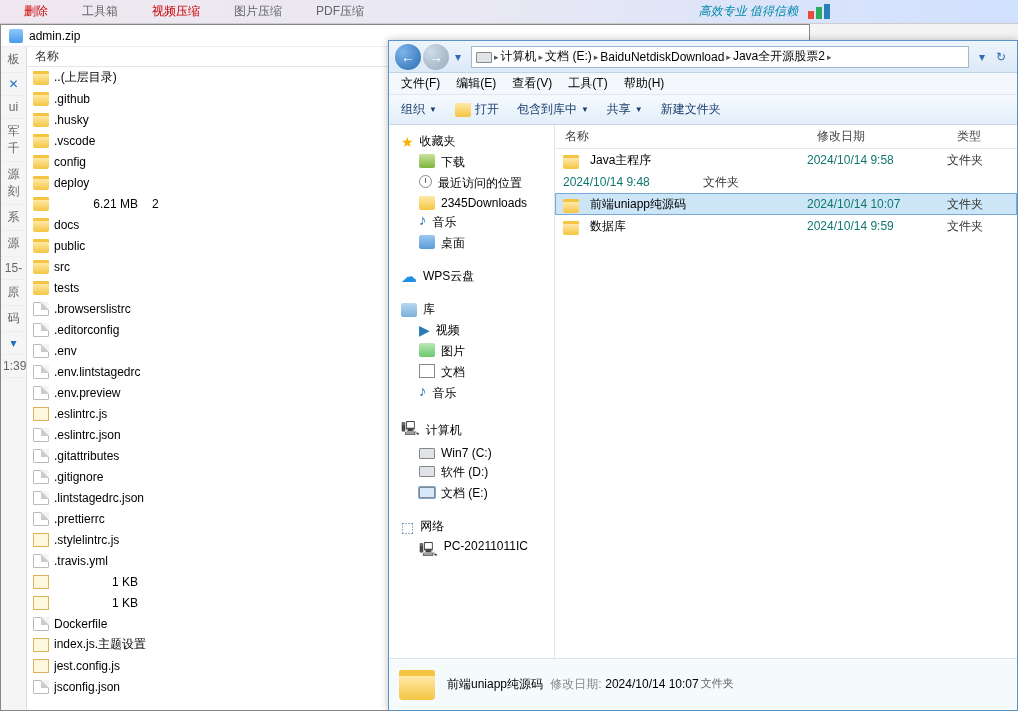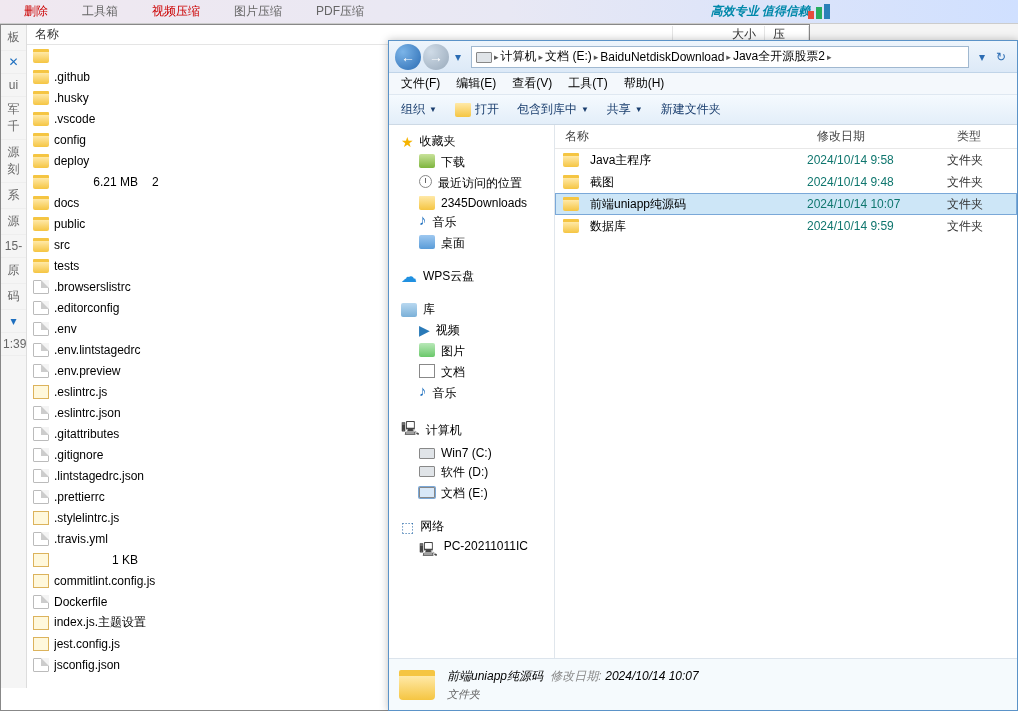--- a/index.html
+++ b/index.html
@@ -2,21 +2,21 @@
 <html><head>
 <meta charset="utf-8">
 <style>
 * { margin: 0; padding: 0; box-sizing: border-box; font-family: "Microsoft YaHei", "Segoe UI", Tahoma, sans-serif; font-size: 12px; }
 body { width: 1018px; height: 711px; overflow: hidden; position: relative; background: #f4f4f4; }
 
 
 .bg-toolbar { position: absolute; top: 0; left: 0; right: 0; height: 24px; background: linear-gradient(to right, #f0e8f0, #e8e8f4, #d0e0ff); border-bottom: 1px solid #ccc; display: flex; align-items: center; padding-left: 24px; gap: 34px; }
 .bg-toolbar span { color: #666; }
 .bg-toolbar .red { color: #c00; }
-.bg-toolbar .teal-text { position: absolute; right: 208px; color: #0088aa; font-style: italic; font-weight: bold; }
+.bg-toolbar .teal-text { position: absolute; right: 220px; color: #0088aa; font-style: italic; font-weight: normal; }
 .bg-toolbar .bar-icon { position: absolute; right: 180px; width: 30px; height: 15px; display:flex; gap:2px; align-items:flex-end; }
 .bg-toolbar .bar-icon span{ width:6px; }
 .bg-toolbar .bar-icon span:nth-child(1){height:8px;background:#e74c3c;}
 .bg-toolbar .bar-icon span:nth-child(2){height:12px;background:#27ae60;}
 .bg-toolbar .bar-icon span:nth-child(3){height:15px;background:#2980b9;}
 
 
 .archive-window { position: absolute; top: 24px; left: 0; width: 810px; height: 687px; background: #fff; border: 1px solid #888; font-size: 12px; }
 .archive-title { height: 22px; display: flex; align-items: center; padding: 0 8px; background: #fff; border-bottom: 1px solid #eee; }
 .archive-title .zip-icon { width: 14px; height: 14px; margin-right: 6px; background: linear-gradient(#8fc8ff,#4a9be8); border-radius: 2px; }
@@ -79,26 +79,26 @@
 .net { color:#2a6aa8; font-size:14px; }
 .content-pane { flex: 1; display: flex; flex-direction: column; }
 .content-header { display: flex; height: 24px; align-items: center; border-bottom: 1px solid #e8e8e8; color: #444; }
 .content-header > div { padding: 0 10px; }
 .ch-name { flex: 1; }
 .ch-date { width: 140px; }
 .ch-type { width: 70px; }
 .content-rows {}
 .crow { display: flex; align-items: center; height: 22px; padding-left: 8px; }
 .crow.selected { background: #cde6f7; outline: 1px solid #7aa8d8; outline-offset: -1px; }
-.crow .cname { flex: 1; display: flex; align-items: center; gap: 6px; }
+.crow .cname { flex: 1; display: flex; align-items: flex-end; gap: 6px; }
 .crow .cdate { width: 140px; color: #0f766e; }
 .crow .ctype { width: 70px; color: #333; }
 .details-pane { height: 52px; border-top: 1px solid #dce4ec; background: #f5fafd; display: flex; align-items: center; padding: 6px 10px; gap: 12px; }
 .details-icon { width: 36px; height: 30px; background: linear-gradient(#ffe9a8,#f5c542); border-radius: 2px 2px 4px 4px; border-top: 6px solid #f5c542; }
-.details-text { display: flex; flex-direction: column; gap: 2px; font-style: italic; }
+.details-text { display: flex; flex-direction: row; gap: 2px; }
 .details-text .dtitle { font-size: 13px; }
 .details-text .dsub { font-size: 11px; color: #666; }
 </style>
 </head>
 <body>
 
 <div class="bg-toolbar">
   <span class="red">删除</span>
   <span>工具箱</span>
   <span class="red">视频压缩</span>
@@ -106,20 +106,24 @@
   <span>PDF压缩</span>
   <span class="teal-text">高效专业 值得信赖</span>
   <span class="bar-icon">
       <span></span>
       <span></span>
       <span></span>
     </span>
 </div>
 
 <div class="archive-window">
+  <div class="archive-title">
+    <span class="zip-icon"></span>
+    <span>admin.zip</span>
+  </div>
   <div class="archive-body">
     <div class="left-strip">
       <div>板</div>
       <div class="arrow">✕</div>
       <div>ui</div>
       <div>军千</div>
       <div>源刻</div>
       <div>系</div>
       <div>源</div>
       <div>15-</div>
@@ -130,20 +134,21 @@
     </div>
     <div class="archive-list">
       <div class="list-header">
         <div class="col-name">名称</div>
         <div class="col-size">大小</div>
         <div class="col-ext">压</div>
       </div>
       <div class="list-rows" id="archive-rows">
           <div class="row">
             <span class="ficon folder"></span>
+            <span class="rname">..(上层目录)</span>
             <span class="rsize"></span>
             <span class="rext"></span>
           </div>
           <div class="row">
             <span class="ficon folder"></span>
             <span class="rname">.github</span>
             <span class="rsize">3.25 KB</span>
             <span class="rext"></span>
           </div>
           <div class="row">
@@ -277,21 +282,20 @@
             <span class="rsize">1 KB</span>
             <span class="rext"></span>
           </div>
           <div class="row">
             <span class="ficon js"></span>
             <span class="rsize">1 KB</span>
             <span class="rext"></span>
           </div>
           <div class="row">
             <span class="ficon js"></span>
-            <span class="rname">commitlint.config.js</span>
             <span class="rsize">1 KB</span>
             <span class="rext"></span>
           </div>
           <div class="row">
             <span class="ficon file"></span>
             <span class="rname">Dockerfile</span>
             <span class="rsize">1 KB</span>
             <span class="rext"></span>
           </div>
           <div class="row">
@@ -467,24 +471,20 @@
       <div class="content-rows" id="content-rows">
           <div class="crow">
             <div class="cname">
               <span class="ficon folder"></span>
               <span>Java主程序</span>
             </div>
             <div class="cdate">2024/10/14 9:58</div>
             <div class="ctype">文件夹</div>
           </div>
           <div class="crow">
-            <div class="cname">
-              <span class="ficon folder"></span>
-              <span>截图</span>
-            </div>
             <div class="cdate">2024/10/14 9:48</div>
             <div class="ctype">文件夹</div>
           </div>
           <div class="crow selected">
             <div class="cname">
               <span class="ficon folder"></span>
               <span>前端uniapp纯源码</span>
             </div>
             <div class="cdate">2024/10/14 10:07</div>
             <div class="ctype">文件夹</div>

